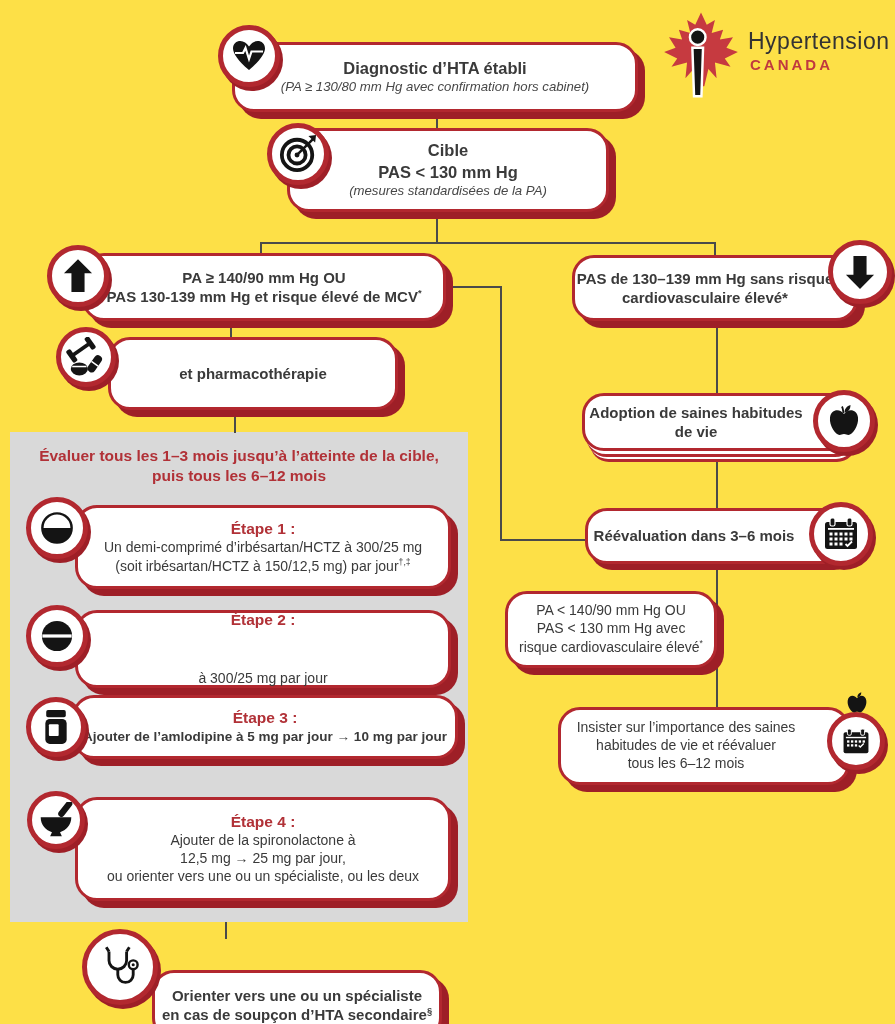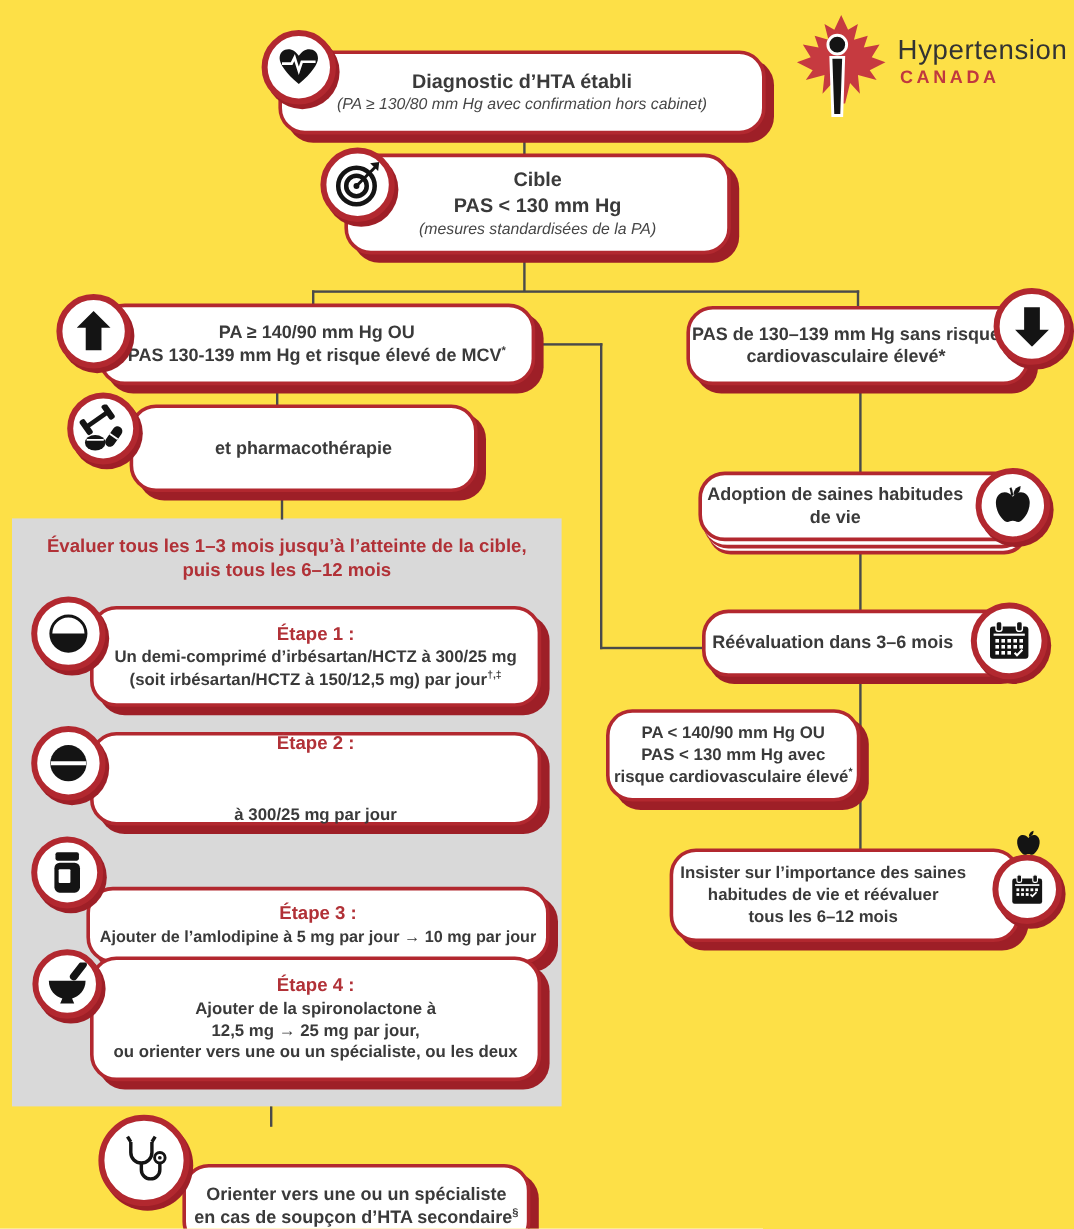--- a/index.html
+++ b/index.html
@@ -20,21 +20,21 @@
   .hline{position:absolute;height:2px;background:var(--line);z-index:1;}
 
   .node{position:absolute;background:#fff;border:3.5px solid var(--red);border-radius:22px;
         box-shadow:7px 7px 0 var(--red-dark);display:flex;flex-direction:column;justify-content:center;
         align-items:center;text-align:center;box-sizing:border-box;padding:4px 8px;z-index:2;}
   .node.stacked{box-shadow:2px 4px 0 -1px #fff,3px 7px 0 -1px var(--red),4px 11px 0 -3px #fff,5px 14px 0 -3px var(--red);}
 
   .nl{white-space:nowrap;line-height:1.28;}
   .b15{font-weight:bold;font-size:15px;}
   .b16{font-weight:bold;font-size:16.5px;}
-  .b14{font-weight:bold;font-size:14px;}
+  .b14{font-weight:normal;font-size:14px;}
   .b13{font-weight:bold;font-size:13.5px;}
   .it13{font-style:italic;font-size:13.2px;font-weight:500;color:#474747;}
   .step-title{font-weight:bold;font-size:15.5px;color:var(--red-text);line-height:1.3;white-space:nowrap;}
   .panel-title{position:absolute;z-index:2;text-align:center;color:var(--red-text);font-weight:bold;font-size:15.5px;line-height:1.4;}
   sup{font-size:0.62em;vertical-align:super;}
 
   .icon-circle{position:absolute;background:#fff;border:5px solid var(--red);border-radius:50%;
                box-shadow:3px 4px 0 var(--red-dark);display:flex;align-items:center;justify-content:center;
                box-sizing:border-box;z-index:5;}
 
@@ -164,21 +164,21 @@
     <div class="step-title">Étape 2 :</div>
     <div class="nl b14">à 300/25 mg par jour</div>
   </div>
   <div class="icon-circle" style="left:26px;top:605px;width:62px;height:62px;">
     <svg width="34" height="34" viewBox="0 0 36 36">
       <circle cx="18" cy="18" r="16" fill="#141414"></circle>
       <line x1="2.5" y1="18" x2="33.5" y2="18" stroke="#fff" stroke-width="3.4"></line>
     </svg>
   </div>
 
-  <div class="node" style="left:72px;top:739px;width:386px;height:64px;text-align:right;">
+  <div class="node" style="left:72px;top:695px;width:386px;height:64px;text-align:right;">
     <div class="step-title">Étape 3 :</div>
     <div class="nl b13">Ajouter de l’amlodipine à 5 mg par jour → 10 mg par jour</div>
   </div>
   <div class="icon-circle" style="left:26px;top:697px;width:60px;height:60px;">
     <svg width="32" height="36" viewBox="0 0 36 40">
       <rect x="7" y="1" width="22" height="8" rx="2" fill="#141414"></rect>
       <rect x="6" y="11" width="24" height="28" rx="5" fill="#141414"></rect>
       <rect x="10" y="17" width="11" height="13" rx="1" fill="#fff"></rect>
     </svg>
   </div>

